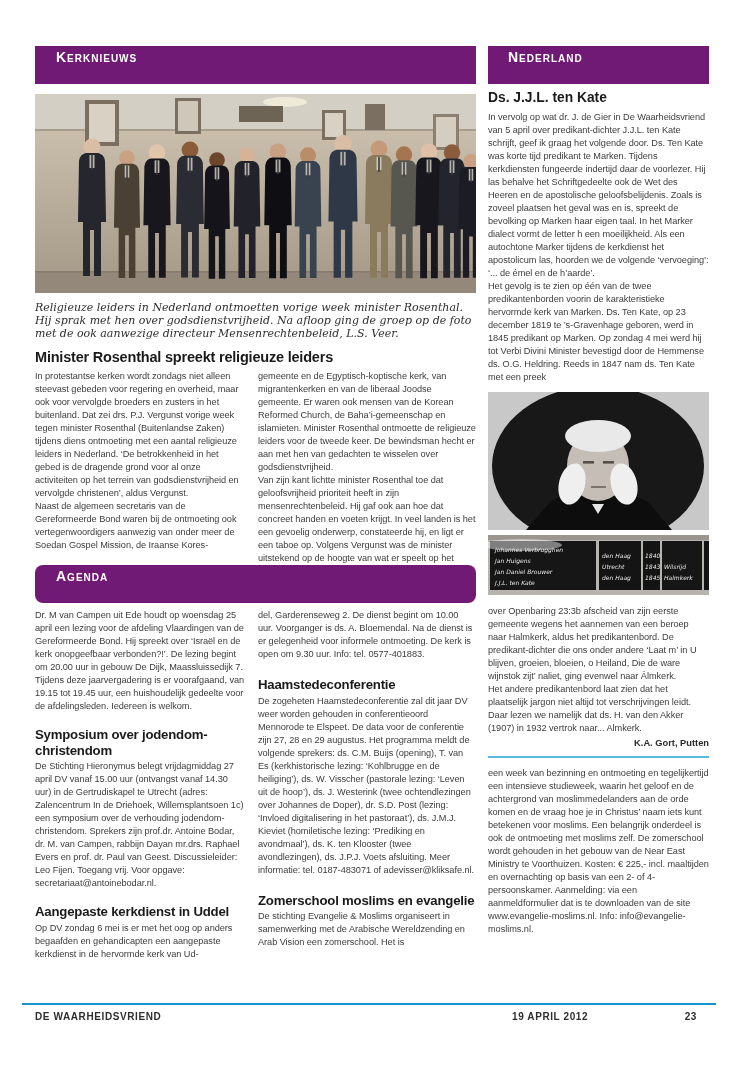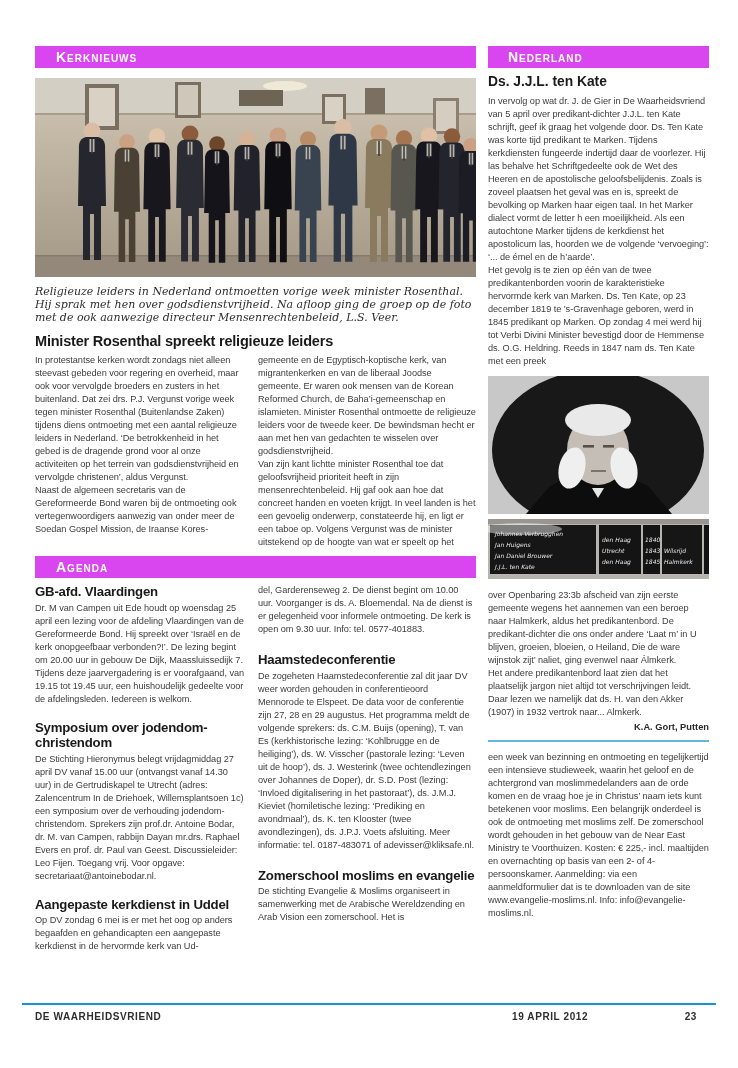--- a/index.html
+++ b/index.html
@@ -1,34 +1,34 @@
 <!DOCTYPE html>
 <html><head>
 <meta charset="utf-8">
 <style>
   html,body{margin:0;padding:0;background:#e8e8e8;}
   .page{position:relative;width:738px;height:1068px;background:#ffffff;margin:0 auto;
         font-family:"Liberation Sans",sans-serif;color:#3c3c3c;overflow:hidden;}
   
-  .bar{background:#d946ef;color:#ffffff;height:22px;line-height:22px;
+  .bar{background:#701a75;color:#ffffff;height:38px;line-height:22px;
        font-variant:small-caps;font-weight:bold;font-size:14px;letter-spacing:1px;
        padding-left:21px;box-sizing:border-box;}
   
   .main{position:absolute;left:35px;top:46px;width:441px;}
   .photo{display:block;margin-top:10px;}
   .caption{margin-top:8px;font-family:"DejaVu Serif",serif;font-style:italic;
            font-size:11px;line-height:13px;color:#2d2d2d;}
   .headline{margin-top:9px;font-size:14.5px;line-height:17px;font-weight:bold;
             color:#1a1a1a;letter-spacing:-0.2px;}
   .article-cols{display:flex;gap:13px;margin-top:4px;height:195px;overflow:hidden;}
   .colA{width:210px;}
   .colB{width:218px;}
   .body-text{font-size:9.2px;line-height:13px;color:#3c3c3c;letter-spacing:-0.05px;}
   .body-text p{margin:0;}
-  .agenda-bar{margin-top:7px;}
+  .agenda-bar{border-radius:8px;}
   .agenda-cols{display:flex;gap:13px;margin-top:6px;height:402px;overflow:hidden;}
   .subhead{font-size:13.2px;line-height:15.5px;font-weight:bold;color:#1a1a1a;
            letter-spacing:-0.2px;margin:0 0 2px 0;}
   .agenda-item{margin-top:14px;}
   .agenda-item:first-child{margin-top:0;}
   .cont-gap{margin-top:16px;}
   
   .side{position:absolute;left:488px;top:46px;width:221px;}
   .side .bar{padding-left:20px;}
   .side-title{margin-top:5px;font-size:13.8px;line-height:17px;font-weight:bold;color:#1a1a1a;}
@@ -120,21 +120,20 @@
       </div>
     </div>
 
     <div class="bar agenda-bar">
       <span>Agenda</span>
     </div>
 
     <div class="agenda-cols">
       <div class="colA body-text">
         <div class="agenda-item">
-          <h3 class="subhead">GB-afd. Vlaardingen</h3>
           <p>Dr. M van Campen uit Ede houdt op woensdag 25 april een lezing voor de afdeling Vlaardingen van de Gereformeerde Bond. Hij spreekt over ‘Israël en de kerk onopgeefbaar verbonden?!’. De lezing begint om 20.00 uur in gebouw De Dijk, Maassluissedijk 7. Tijdens deze jaarvergadering is er voorafgaand, van 19.15 tot 19.45 uur, een huishoudelijk gedeelte voor de afdelingsleden. Iedereen is welkom.</p>
         </div>
         <div class="agenda-item">
           <h3 class="subhead">Symposium over jodendom-christendom</h3>
           <p>De Stichting Hieronymus belegt vrijdagmiddag 27 april DV vanaf 15.00 uur (ontvangst vanaf 14.30 uur) in de Gertrudiskapel te Utrecht (adres: Zalencentrum In de Driehoek, Willemsplantsoen 1c) een symposium over de verhouding jodendom-christendom. Sprekers zijn prof.dr. Antoine Bodar, dr. M. van Campen, rabbijn Dayan mr.drs. Raphael Evers en prof. dr. Paul van Geest. Discussieleider: Leo Fijen. Toegang vrij. Voor opgave: secretariaat@antoinebodar.nl.</p>
         </div>
         <div class="agenda-item">
           <h3 class="subhead">Aangepaste kerkdienst in Uddel</h3>
           <p>Op DV zondag 6 mei is er met het oog op anders begaafden en gehandicapten een aangepaste kerkdienst in de hervormde kerk van Ud-</p>
         </div>

